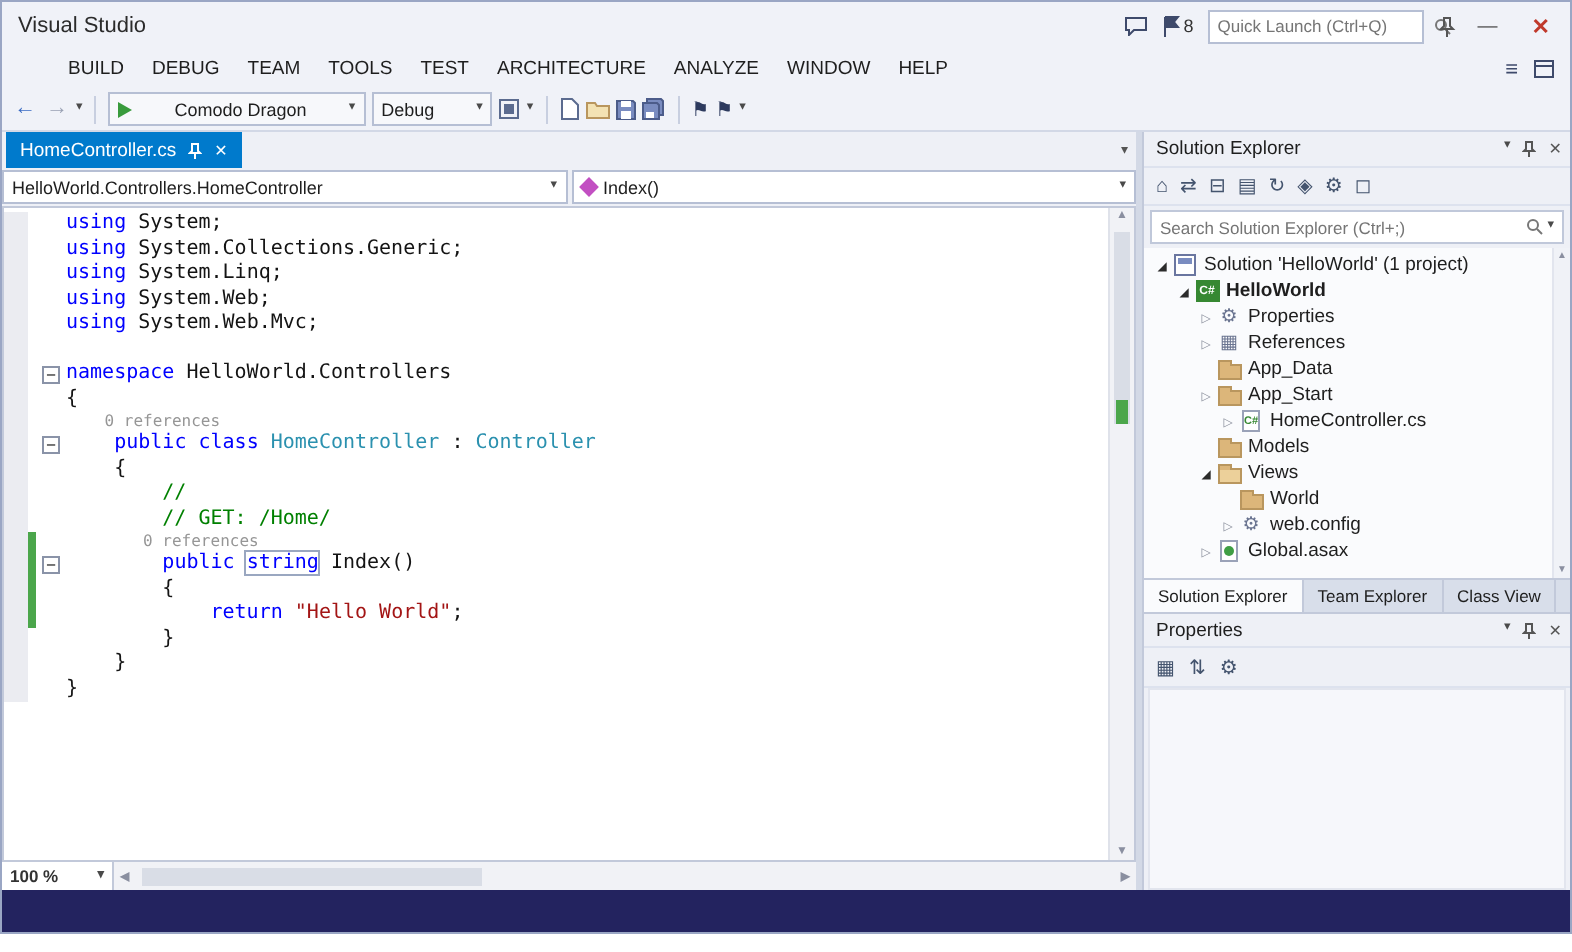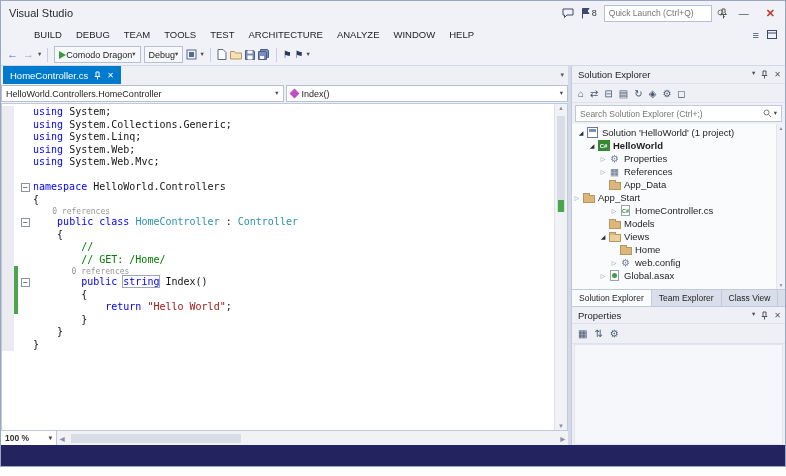--- a/index.html
+++ b/index.html
@@ -22,21 +22,21 @@
   .mb-right { margin-left:auto; display:flex; align-items:center; gap:8px; padding-right:6px; }
   .signin { font-size:15px; color:#1e1e1e;margin-top:42px; }
   .hamburger { font-size:11px; color:#3e4a6b; }
 
   
   .toolbar { height:22px; flex:none; display:flex; align-items:center; gap:3px; padding:0 5px; background:#f0f2f8; border-bottom:1px solid #d2d8e6; }
   .tbi { font-size:11px; color:#3b6cc4; line-height:1; padding:0 1px; }
   .tbi.gray { color:#9aa2b4; }
   .caret { font-size:6.5px; color:#4a4a4a; line-height:1; }
   .tb-sep { width:1px; height:14px; background:#c8cfe0; margin:0 3px; }
-  .combo { height:17px; background:#f7f8fb; border:1px solid #b6bfd4; display:flex; align-items:center; gap:0; padding:0 4px; font-size:9px; color:#1e1e1e; }
+  .combo { height:17px; background:#f7f8fb; border:1px solid #b6bfd4; display:flex; align-items:center; gap:21px; padding:0 4px; font-size:9px; color:#1e1e1e; }
   .play-tri { width:0; height:0; border-left:7px solid #399b3c; border-top:4px solid transparent; border-bottom:4px solid transparent; }
   .mini-ic { display:inline-flex; align-items:center; }
   .flagglyph { font-size:10px; color:#2d3a5e; }
 
   
   .main { flex:1; display:flex; min-height:0; }
   .editor-pane { flex:1; display:flex; flex-direction:column; min-width:0; background:#eef0f6; }
 
   .tabstrip { height:18px; flex:none; display:flex; align-items:flex-end; padding-left:2px; }
   .tab-active { height:18px; background:#007acc; color:#fff; font-size:9.5px; display:flex; align-items:center; gap:6px; padding:0 7px; }
@@ -480,21 +480,21 @@
               </span>
               <span class="tree-label">References</span>
             </div>
             <div class="tree-row" style="padding-left: 26px;">
               <span class="arrow "></span>
               <span class="ti">
                 <span class="ti-folder"></span>
               </span>
               <span class="tree-label">App_Data</span>
             </div>
-            <div class="tree-row" style=" align-items: center;">
+            <div class="tree-row" style="padding-left: 26px; align-items: center;">
               <span class="arrow col">▷</span>
               <span class="ti">
                 <span class="ti-folder"></span>
               </span>
               <span class="tree-label">App_Start</span>
             </div>
             <div class="tree-row" style="padding-left: 37px;">
               <span class="arrow col">▷</span>
               <span class="ti">
                 <span class="ti-doc">C#</span>
@@ -513,21 +513,21 @@
               <span class="ti">
                 <span class="ti-folder open"></span>
               </span>
               <span class="tree-label">Views</span>
             </div>
             <div class="tree-row" style="padding-left: 37px;">
               <span class="arrow "></span>
               <span class="ti">
                 <span class="ti-folder"></span>
               </span>
-              <span class="tree-label">Home</span>
+              <span class="tree-label">World</span>
             </div>
             <div class="tree-row" style="padding-left: 37px;">
               <span class="arrow col">▷</span>
               <span class="ti">
                 <span class="ti-char">⚙</span>
               </span>
               <span class="tree-label">web.config</span>
             </div>
             <div class="tree-row" style="padding-left: 26px;">
               <span class="arrow col">▷</span>

